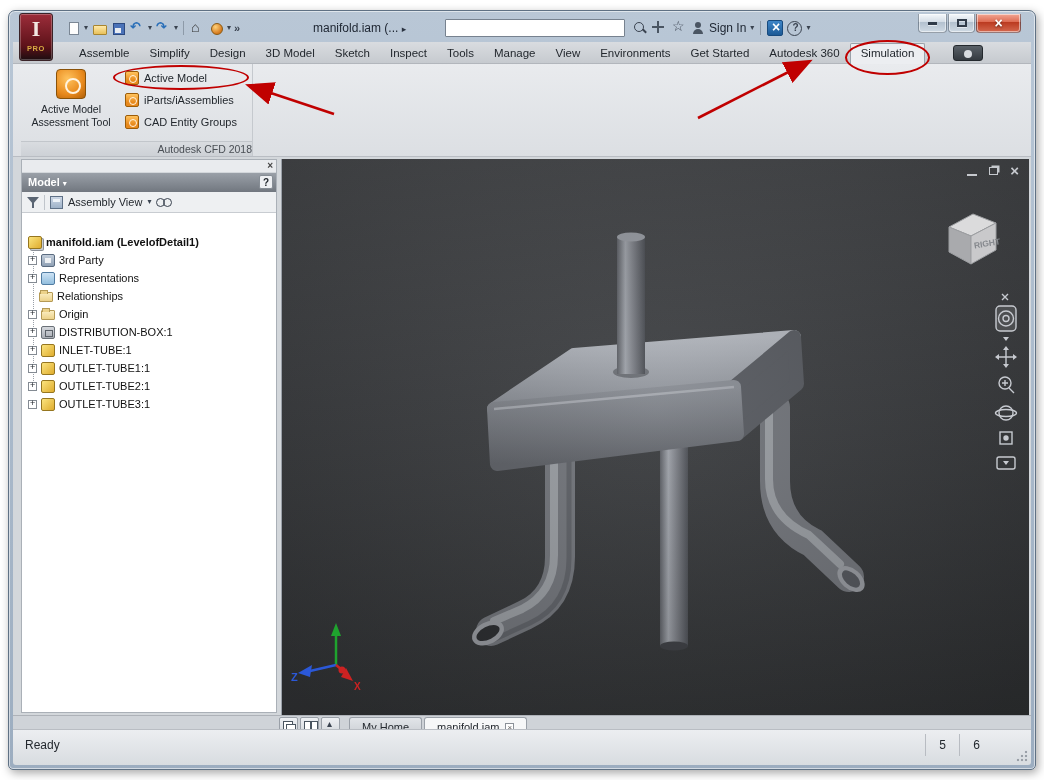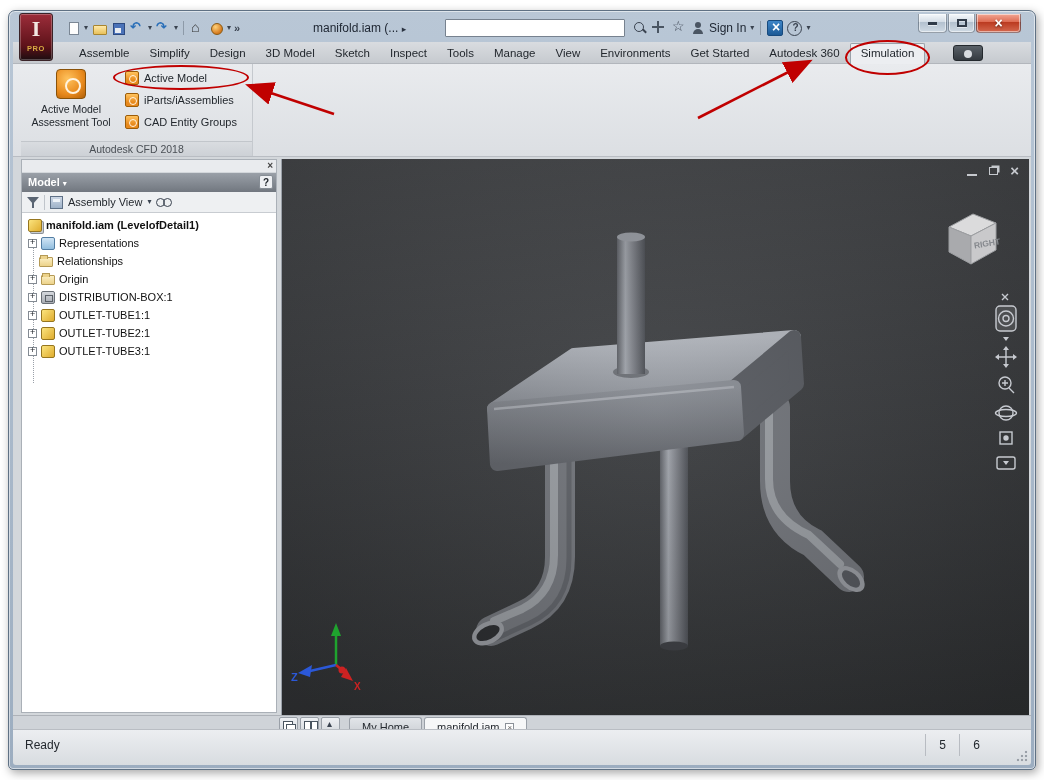--- a/index.html
+++ b/index.html
@@ -75,21 +75,21 @@
     background:radial-gradient(circle at 38% 32%,#ffc35e,#e8891c 60%,#b05f08);border:1px solid #8a5208;}
   .cfd-ico-lg::after{content:"";position:absolute;left:8px;top:8px;width:12px;height:12px;border-radius:50%;border:2.5px solid #fff3df;}
   .bigbtn .l1,.bigbtn .l2{display:block;font-size:10.5px;color:#23282e;line-height:13px;}
   .smallcol{position:absolute;left:100px;top:5px;}
   .sbtn{display:flex;align-items:center;height:17px;margin-bottom:5px;position:relative;padding:0 4px;}
   .cfd-ico-sm{width:14px;height:14px;border-radius:2px;margin-right:5px;position:relative;
     background:linear-gradient(#ffc35e,#e8891c 70%);border:1px solid #9c5c08;}
   .cfd-ico-sm::after{content:"";position:absolute;left:3px;top:3px;width:6px;height:6px;border-radius:50%;border:1.5px solid #fff3df;}
   .sbtn .lbl{font-size:11px;color:#23282e;white-space:nowrap;}
   .panel-footer{position:absolute;left:0;right:0;bottom:0;height:15px;background:linear-gradient(#d9dce0,#cdd1d6);
-    border-top:1px solid #c2c6cb;text-align:center;font-size:10.5px;color:#4a4f55;line-height:15px;}
+    border-top:1px solid #c2c6cb;text-align:right;font-size:10.5px;color:#4a4f55;line-height:15px;}
   
   .main{position:absolute;left:4px;right:4px;top:146px;bottom:54px;background:#d3d7db;}
   
   .browser{position:absolute;left:8px;top:2px;width:256px;bottom:2px;background:#fff;border:1px solid #aab0b7;}
   .bstrip{height:13px;background:#e9ebee;position:relative;border-bottom:1px solid #d3d7db;}
   .bstrip .px{position:absolute;right:3px;top:0px;font-size:10px;color:#444;line-height:12px;font-weight:bold;}
   .bhead{height:19px;background:linear-gradient(#9aa0a8,#71777f);color:#fff;font-size:11px;font-weight:bold;
     line-height:19px;padding-left:6px;position:relative;}
   .bhead .hcaret{font-size:8px;margin-left:3px;}
   .bhead .hq{position:absolute;right:3px;top:2px;width:14px;height:14px;background:#eef0f3;border:1px solid #868d95;
@@ -98,21 +98,21 @@
   .i-funnel{width:12px;height:12px;position:relative;}
   .i-funnel::before{content:"";position:absolute;left:0;top:1px;border-left:6px solid transparent;border-right:6px solid transparent;border-top:7px solid #5a6573;}
   .i-funnel::after{content:"";position:absolute;left:5px;top:7px;width:2px;height:5px;background:#5a6573;}
   .fsep{width:1px;height:15px;background:#c0c5cb;}
   .i-asmview{width:13px;height:13px;background:linear-gradient(#cdd8e6,#9fb2c8);border:1px solid #5f7187;position:relative;}
   .i-asmview::after{content:"";position:absolute;left:2px;top:2px;width:7px;height:3px;background:#eef3f8;}
   .bfilter .vlabel{font-size:11px;color:#23282e;}
   .i-binoc{width:16px;height:11px;position:relative;}
   .i-binoc::before{content:"";position:absolute;left:0;top:1px;width:7px;height:7px;border:1.6px solid #3a4350;border-radius:50%;}
   .i-binoc::after{content:"";position:absolute;left:7px;top:1px;width:7px;height:7px;border:1.6px solid #3a4350;border-radius:50%;}
-  .btree{position:relative;padding-top:3px;}
+  .btree{position:relative;padding-top:20px;}
   .btree::before{content:"";position:absolute;left:11px;top:28px;height:142px;border-left:1px dotted #9aa0a8;}
   .trow{height:18px;display:flex;align-items:center;font-size:11px;color:#111;padding-left:6px;position:relative;z-index:1;}
   .trow.root{font-weight:bold;padding-left:6px;}
   .expand{width:9px;height:9px;border:1px solid #848b93;background:#fff;margin-right:4px;position:relative;flex:none;}
   .expand::before{content:"+";position:absolute;left:1px;top:-3px;font-size:9px;color:#23282e;}
   .ticon{width:14px;height:13px;margin-right:4px;position:relative;flex:none;}
   .ico-part{background:linear-gradient(135deg,#fbe47e,#dfac2e);border:1px solid #96761f;border-radius:2px;}
   .ico-asm{background:linear-gradient(135deg,#fbe47e,#dfac2e);border:1px solid #96761f;border-radius:2px;box-shadow:2px 2px 0 -1px #c9cdd2,2px 2px 0 0 #8a8f96;}
   .ico-folder{background:linear-gradient(#fbeec2,#ecd28a);border:1px solid #b59a55;border-radius:1px;height:10px;margin-top:2px;}
   .ico-folder::before{content:"";position:absolute;left:0;top:-3px;width:6px;height:3px;background:#ecd28a;border:1px solid #b59a55;border-bottom:none;}
@@ -283,36 +283,46 @@
         <span class="caret">▾</span>
         <span class="i-binoc"></span>
       </div>
       <div class="btree">
         <div class="trow root">
           <span class="ticon ico-asm"></span>
           <span>manifold.iam (LevelofDetail1)</span>
         </div>
         <div class="trow">
           <span class="expand"></span>
+          <span class="ticon ico-3rd"></span>
+          <span>3rd Party</span>
+        </div>
+        <div class="trow">
+          <span class="expand"></span>
           <span class="ticon ico-repr"></span>
           <span>Representations</span>
         </div>
         <div class="trow" style="padding-left:17px;">
           <span class="ticon ico-folder"></span>
           <span>Relationships</span>
         </div>
         <div class="trow">
           <span class="expand"></span>
           <span class="ticon ico-folder"></span>
           <span>Origin</span>
         </div>
         <div class="trow">
           <span class="expand"></span>
           <span class="ticon ico-dbox"></span>
           <span>DISTRIBUTION-BOX:1</span>
+        </div>
+        <div class="trow">
+          <span class="expand"></span>
+          <span class="ticon ico-part"></span>
+          <span>INLET-TUBE:1</span>
         </div>
         <div class="trow">
           <span class="expand"></span>
           <span class="ticon ico-part"></span>
           <span>OUTLET-TUBE1:1</span>
         </div>
         <div class="trow">
           <span class="expand"></span>
           <span class="ticon ico-part"></span>
           <span>OUTLET-TUBE2:1</span>

